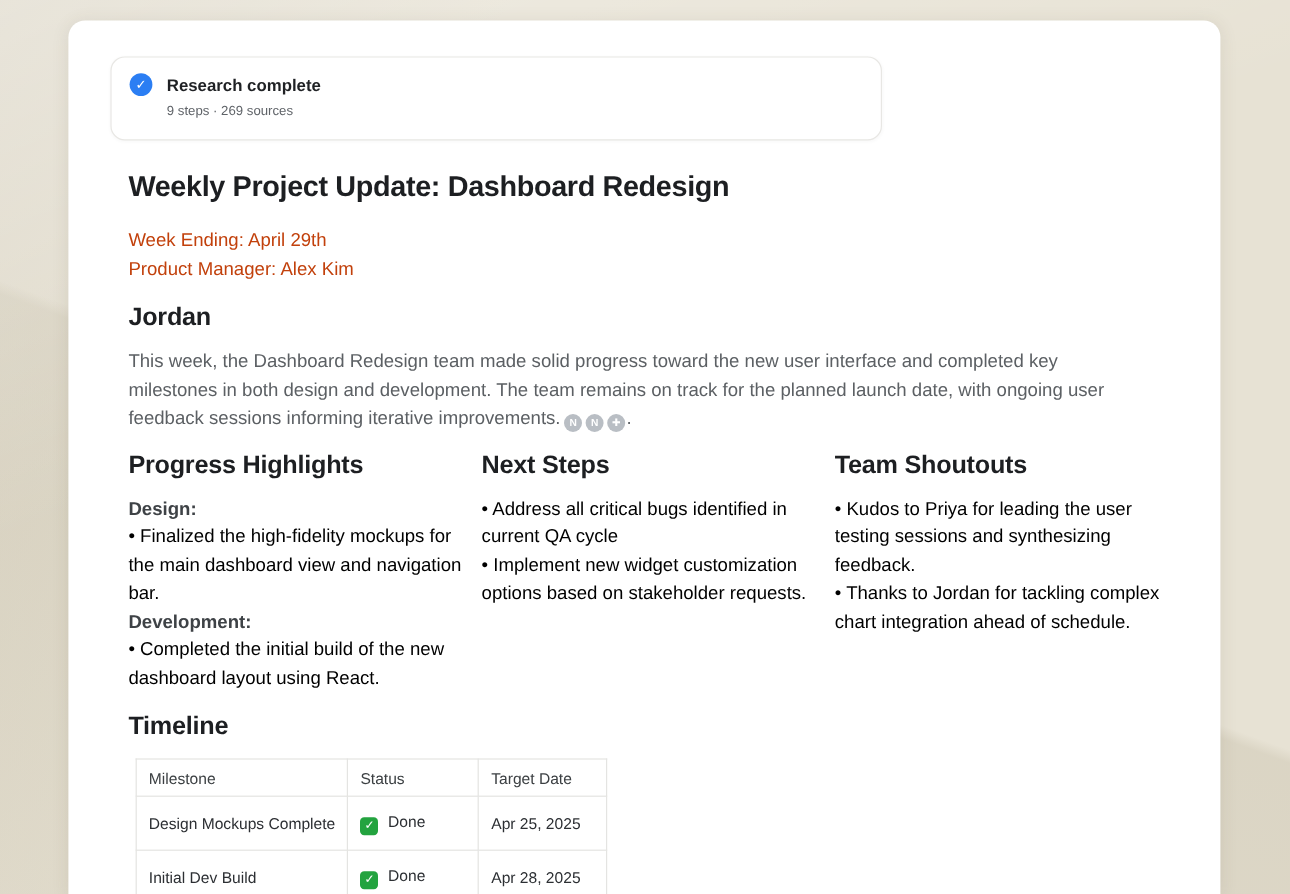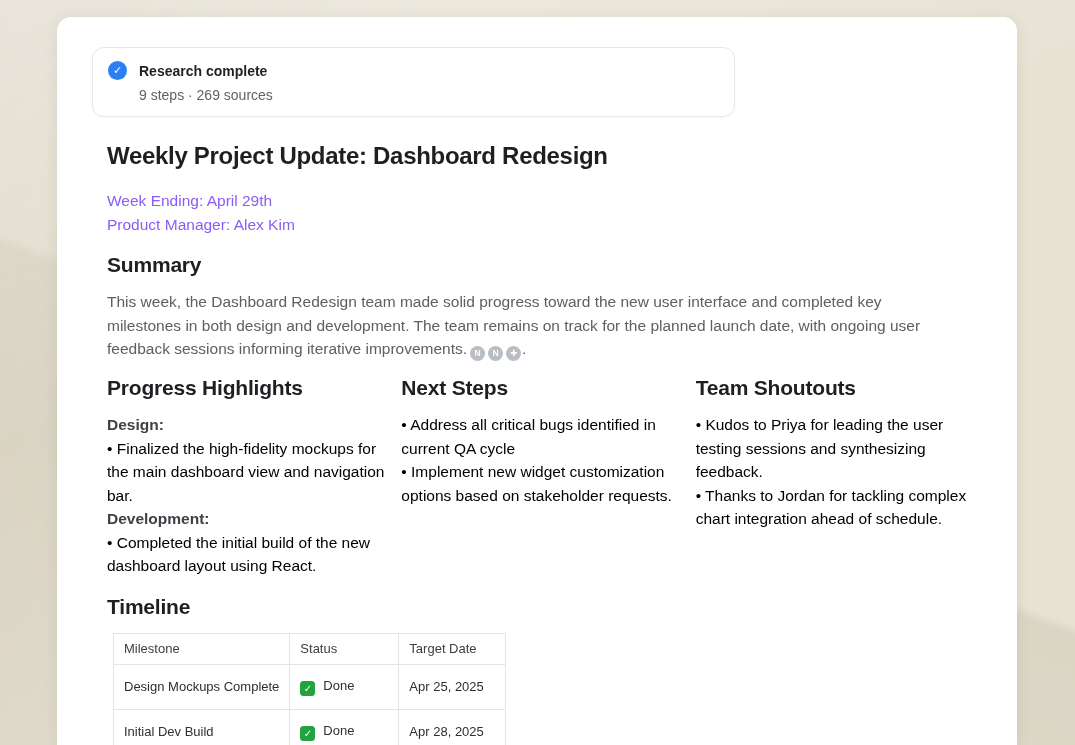--- a/index.html
+++ b/index.html
@@ -34,28 +34,28 @@
   }
   .rc-row { display: flex; align-items: center; gap: 12px; }
   .rc-check {
     width: 19px; height: 19px; border-radius: 50%;
     background: #2b7ef3; color: #fff;
     font-size: 11px; font-weight: 700;
     display: inline-flex; align-items: center; justify-content: center;
     flex: 0 0 auto;
   }
   .rc-title { font-size: 14px; font-weight: 700; color: #1f2124; }
-  .rc-meta { margin: 7px 0 0 31px; font-size: 14px; color: #5f6368; }
+  .rc-meta { margin: 7px 0 0 31px; font-size: 11px; color: #5f6368; }
 
   h1.doc-title {
     margin: 24px 0 18px;
     font-size: 24px; line-height: 30px; font-weight: 700;
     letter-spacing: -0.3px; color: #1d1f22;
   }
-  .meta-line { margin: 0; font-size: 15.5px; line-height: 23.5px; color: #8b5cf6; }
+  .meta-line { margin: 0; font-size: 15.5px; line-height: 23.5px; color: #c2410c; }
 
   h2.section-h {
     margin: 16px 0 12px;
     font-size: 21px; line-height: 26px; font-weight: 700;
     letter-spacing: -0.2px; color: #1d1f22;
   }
   .body-text {
     margin: 0; max-width: 822px;
     font-size: 15.5px; line-height: 23.5px; color: #5c6064;
   }
@@ -107,21 +107,21 @@
       <span class="rc-title">Research complete</span>
     </div>
     <div class="rc-meta">9 steps  ·  269 sources</div>
   </div>
 
   <h1 class="doc-title">Weekly Project Update: Dashboard Redesign</h1>
 
   <p class="meta-line">Week Ending: April 29th</p>
   <p class="meta-line">Product Manager: Alex Kim</p>
 
-  <h2 class="section-h">Summary</h2>
+  <h2 class="section-h">Jordan</h2>
   <p class="body-text"><span>This week, the Dashboard Redesign team made solid progress toward the new user interface and completed key milestones in both design and development. The team remains on track for the planned launch date, with ongoing user feedback sessions informing iterative improvements.</span><span class="chips">
         <span class="chip">N</span>
         <span class="chip">N</span>
         <span class="chip">✚</span>
       </span><span>.</span></p>
 
   <div class="cols">
     <div class="col">
       <h2 class="section-h">Progress Highlights</h2>
       <div>

